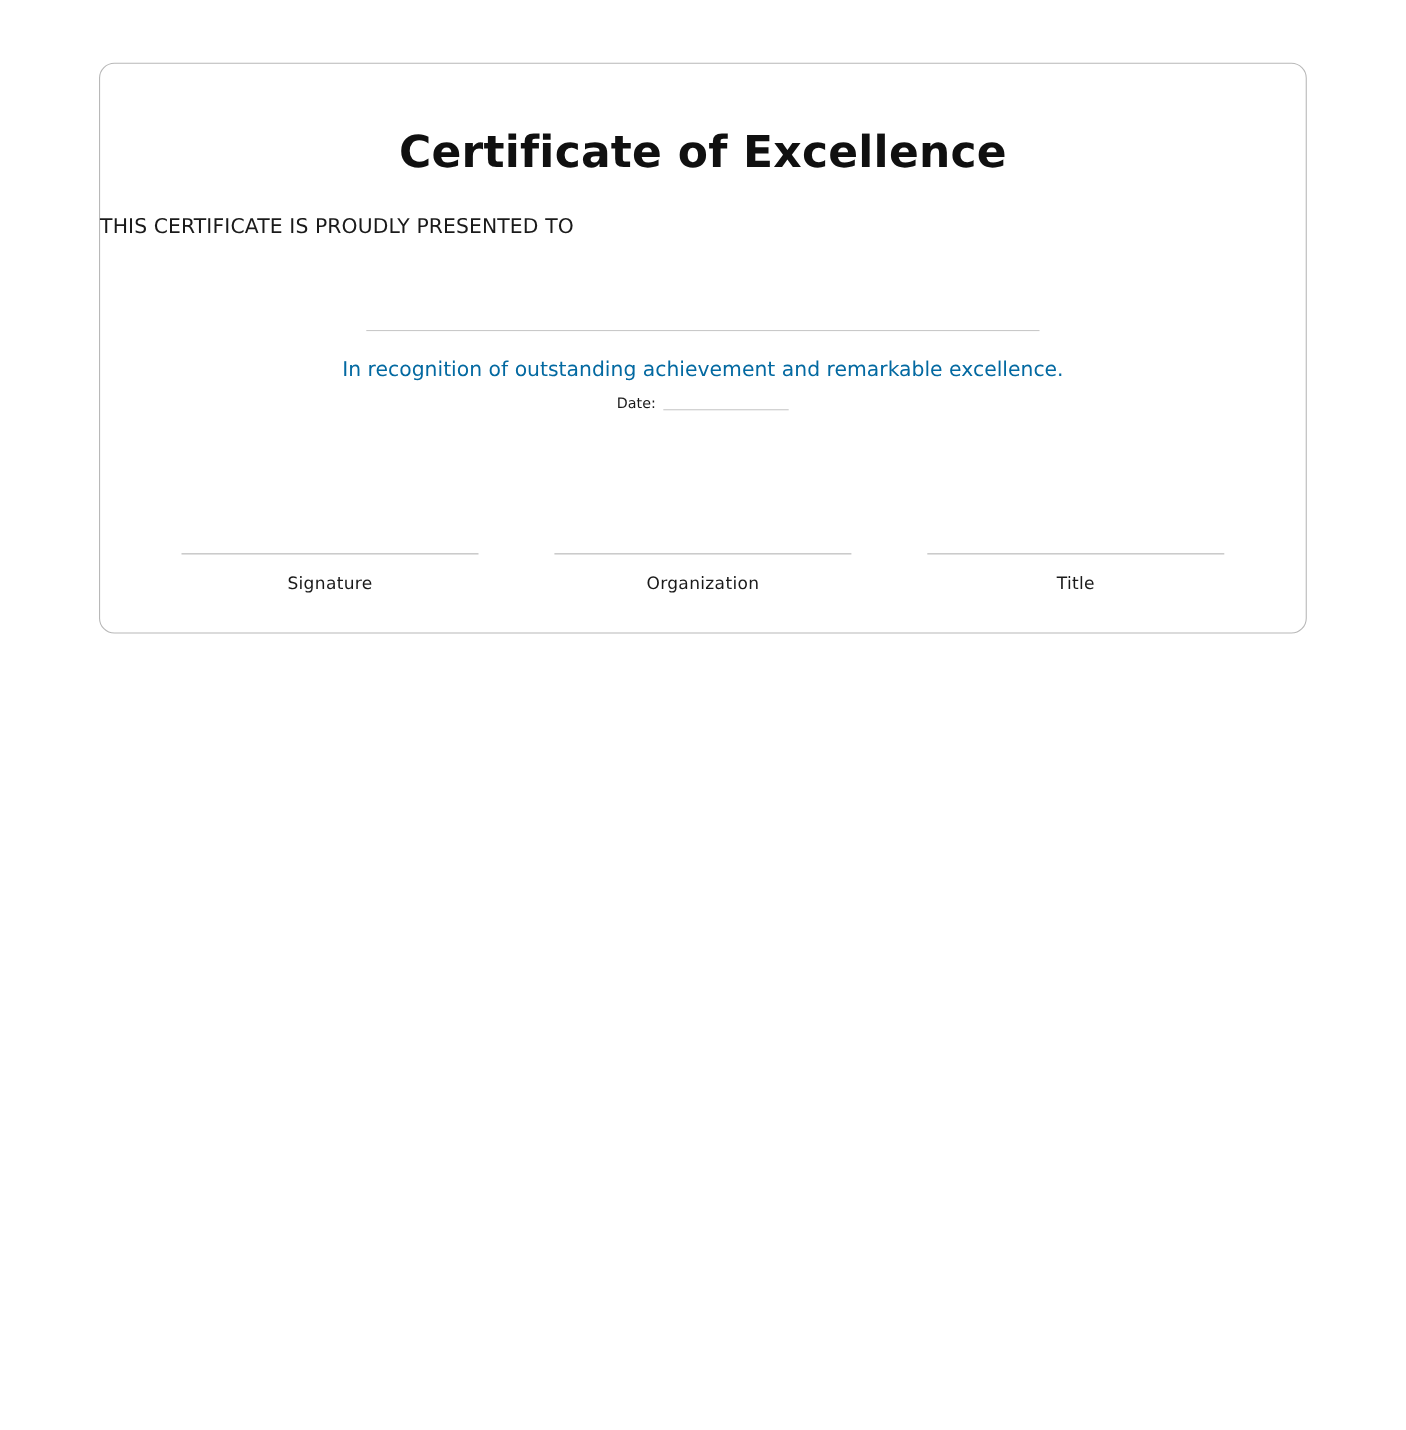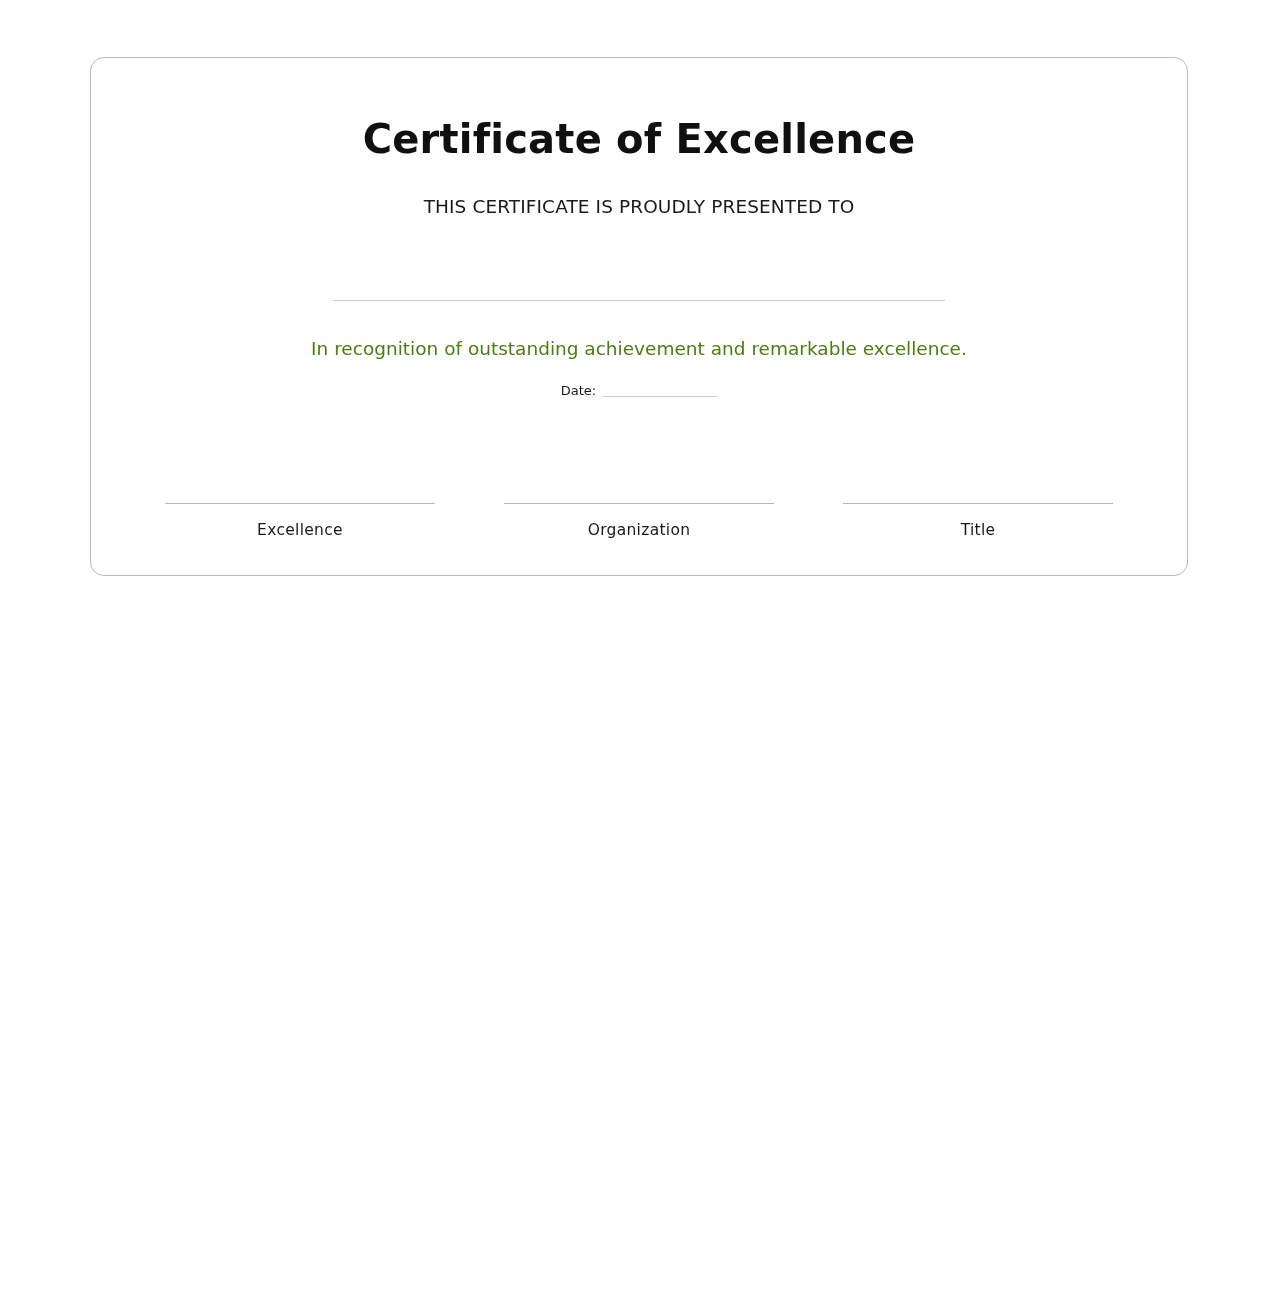--- a/index.html
+++ b/index.html
@@ -41,21 +41,21 @@
     text-align: center;
     font-size: 40px;
     font-weight: bold;
     letter-spacing: 0.2px;
     color: #101010;
   }
 
   .cert-subtitle {
     margin: 0;
     padding-top: 34px;
-    text-align: center;
+    text-align: left;
     font-size: 18.5px;
     font-weight: normal;
     color: #1a1a1a;
     letter-spacing: 0.1px;
   }
 
   .recipient-area {
     margin: 0 auto;
     width: 612px;
     height: 84px;
@@ -75,25 +75,25 @@
 
   .recipient-line {
     position: absolute;
     left: 0;
     right: 0;
     bottom: 0;
     border-bottom: 1px solid #c9c9c9;
   }
 
   .cert-body {
-    margin: 12px;
+    margin: 0;
     padding-top: 25px;
     text-align: center;
     font-size: 18.5px;
-    color: #4d7c0f;
+    color: #0369a1;
   }
 
   .date-row {
     margin: 0;
     padding-top: 7px;
     text-align: center;
     font-size: 13px;
     color: #1a1a1a;
   }
 
@@ -159,21 +159,21 @@
     <p class="cert-body">In recognition of outstanding achievement and remarkable excellence.</p>
 
     <p class="date-row">
       <span class="date-label">Date:</span><span class="date-line"></span>
     </p>
 
     <div class="signature-row">
 
       <div class="sig-block">
         <div class="sig-line"></div>
-        <div class="sig-label">Excellence</div>
+        <div class="sig-label">Signature</div>
       </div>
 
       <div class="sig-block">
         <div class="sig-line"></div>
         <div class="sig-label">Organization</div>
       </div>
 
       <div class="sig-block">
         <div class="sig-line"></div>
         <div class="sig-label">Title</div>

